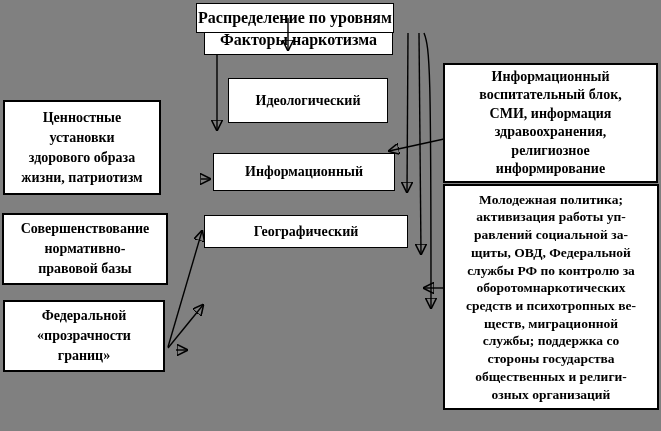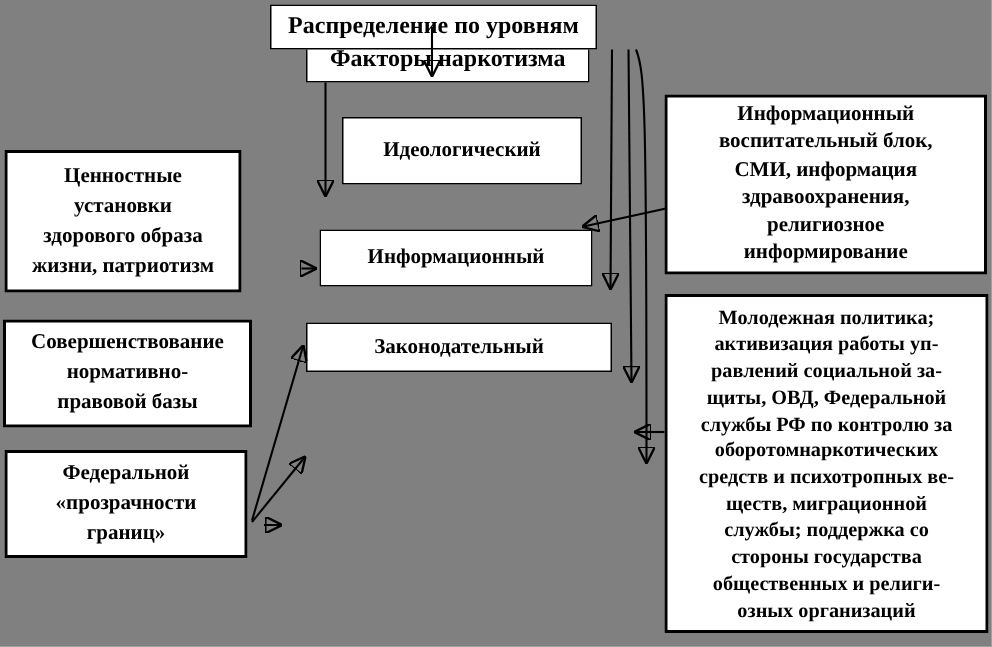--- a/index.html
+++ b/index.html
@@ -7,49 +7,49 @@
     position:relative; width:661px; height:431px;
     background:#808080; overflow:hidden;
     font-family:"Liberation Serif","DejaVu Serif",serif;
     font-weight:bold; color:#000;
   }
   .box {
     position:absolute; background:#ffffff; border:1px solid #000;
     box-sizing:border-box; display:flex; align-items:center; justify-content:center;
     text-align:center; white-space:pre-line; line-height:1.25;
   }
-  .title-box   { left:180px; top:3px;   width:218px; height:30px; font-size:16px; z-index:2;text-align:center; }
+  .title-box   { left:196px; top:3px;   width:198px; height:30px; font-size:16px; z-index:2;text-align:center; }
   .factors-box { left:204px; top:10px;  width:189px; height:45px; font-size:16px; z-index:1;
                  align-items:flex-end; padding-bottom:4px; }
   .level       { font-size:14px; z-index:3; }
   .lvl-ideological    { left:228px; top:78px;  width:160px; height:45px; }
   .lvl-informational  { left:213px; top:153px; width:182px; height:38px; }
   .lvl-legislative    { left:204px; top:215px; width:204px; height:33px; }
   .lvl-organizational { left:192px; top:263px; width:227px; height:39px; }
   .lvl-geographical   { left:192px; top:325px; width:241px; height:34px; }
   .side { font-size:14px; border-width:2px; z-index:3; line-height:20px; }
   .left-1  { left:3px;   top:100px; width:158px; height:95px; }
   .left-2  { left:2px;   top:213px; width:166px; height:72px; }
   .left-3  { left:3px;   top:300px; width:162px; height:72px; }
   .right-1 { left:443px; top:63px;  width:215px; height:120px; line-height:18.5px; }
-  .right-2 { left:443px; top:196px; width:216px; height:226px; font-size:13.5px; line-height:17.7px; }
+  .right-2 { left:443px; top:184px; width:216px; height:226px; font-size:13.5px; line-height:17.7px; }
   .arrow-layer { position:absolute; left:0; top:0; z-index:10; pointer-events:none; }
   .arrow-layer line, .arrow-layer path { stroke:#000; stroke-width:1.4; fill:none; }
 </style>
 </head>
 <body>
 
 <div class="canvas">
 
   <div class="box factors-box">Факторы наркотизма</div>
   <div class="box title-box">Распределение по уровням</div>
 
   <div class="box level lvl-ideological">Идеологический</div>
   <div class="box level lvl-informational">Информационный</div>
-  <div class="box level lvl-legislative">Законодательный</div>
+  <div class="box level lvl-legislative">Географический</div>
 
   <div class="box side left-1">Ценностные
 установки
 здорового образа
 жизни, патриотизм</div>
   <div class="box side left-2">Совершенствование
 нормативно-
 правовой базы</div>
   <div class="box side left-3">Федеральной
 «прозрачности

